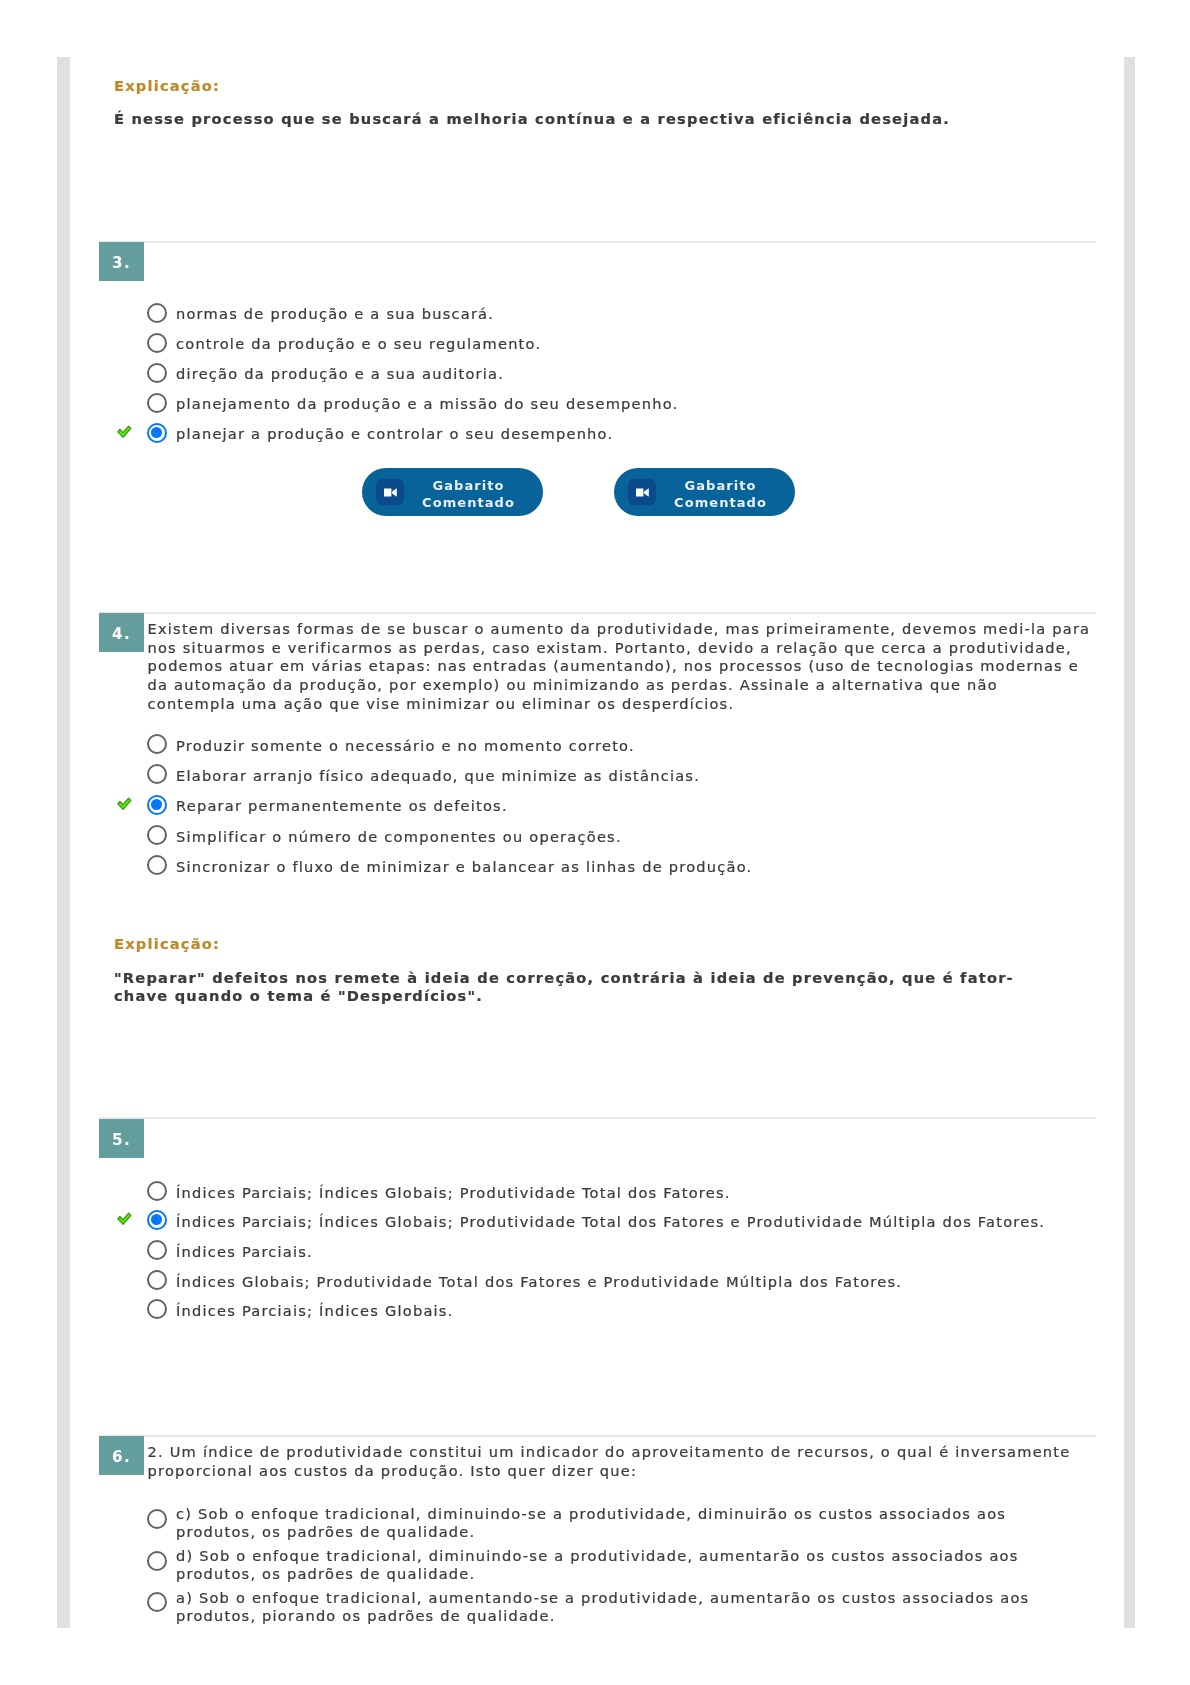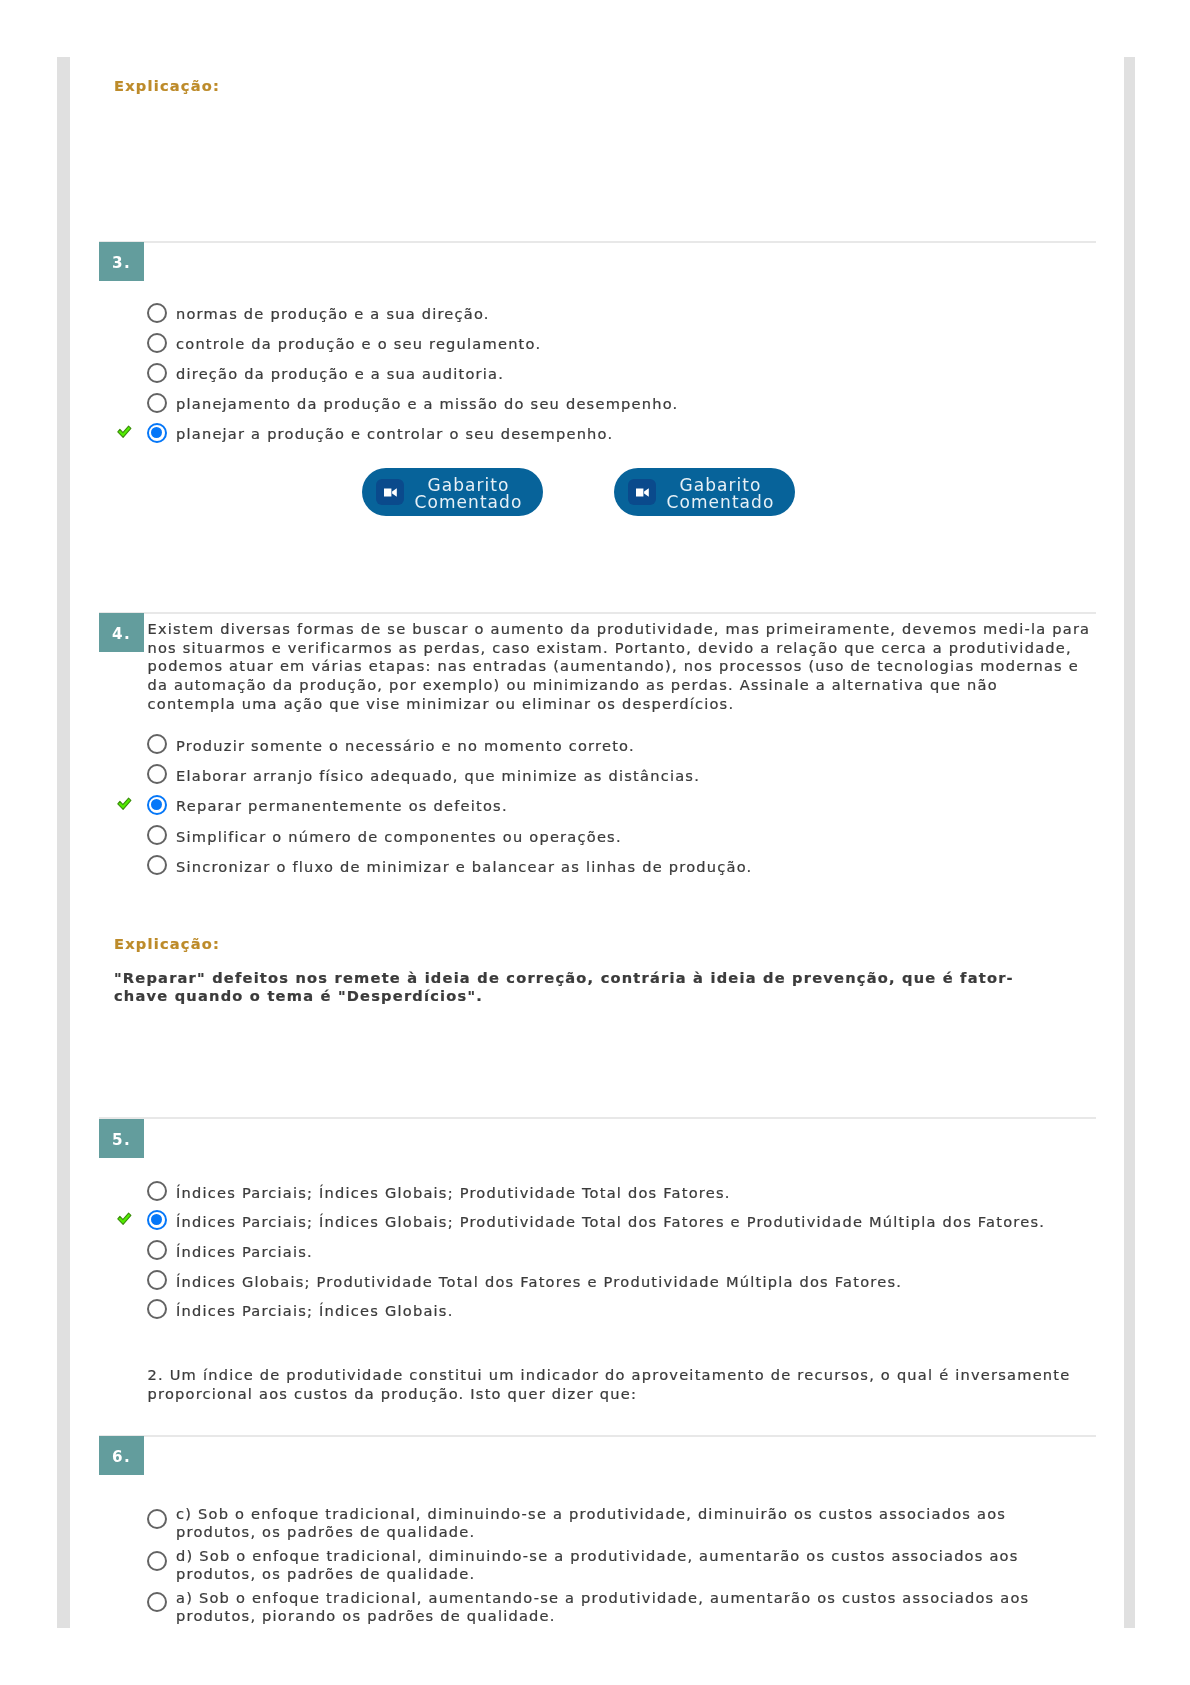--- a/index.html
+++ b/index.html
@@ -39,41 +39,42 @@
          width:11.6px;height:11.6px;border-radius:50%;background:var(--c-radio-sel);}
   .opt-label{position:absolute;color:var(--c-body);-webkit-text-stroke:0.22px var(--c-body);font-size:14.6px;
              letter-spacing:1.22px;line-height:18.4px;}
   .check{position:absolute;width:18px;height:14px;}
 
   
   .gbtn{position:absolute;height:48px;border-radius:24px;background:var(--c-btn);
         display:flex;align-items:center;color:#ffffff;}
   .gbtn .ico{width:28px;height:26px;border-radius:6px;background:var(--c-btn-ico);
              flex:0 0 auto;margin-left:14px;display:flex;align-items:center;justify-content:center;}
-  .gbtn .lbl{flex:1;text-align:center;font-size:17px;font-weight:normal;
+  .gbtn .lbl{flex:1;text-align:center;font-size:13px;font-weight:bold;
              line-height:17.4px;letter-spacing:1.05px;padding-right:10px;color:#e8f1f7;
              position:relative;top:2px;}
 </style>
 </head>
 <body>
 
 <div class="page">
   <div class="rail left"></div>
   <div class="rail right"></div>
 
   <div class="expl" style="top:77px">
     <div class="expl-label">Explicação:</div>
   </div>
+  <div class="expl expl-text" style="top:110px">É nesse processo que se buscará a melhoria contínua e a respectiva eficiência desejada.</div>
 
   <div class="qsep" style="top:241px"></div>
   <div class="qnum" style="top:242px">3.</div>
 
   <div>
     <div class="radio" style="top:303px;left:147px"></div>
-    <div class="opt-label" style="top:305px;left:176px">normas de produção e a sua direção.</div>
+    <div class="opt-label" style="top:305px;left:176px">normas de produção e a sua buscará.</div>
 
     <div class="radio" style="top:333px;left:147px"></div>
     <div class="opt-label" style="top:335px;left:176px">controle da produção e o seu regulamento.</div>
 
     <div class="radio" style="top:363px;left:147px"></div>
     <div class="opt-label" style="top:365px;left:176px">direção da produção e a sua auditoria.</div>
 
     <div class="radio" style="top:393px;left:147px"></div>
     <div class="opt-label" style="top:395px;left:176px">planejamento da produção e a missão do seu desempenho.</div>
 
@@ -152,21 +153,21 @@
 
     <div class="radio" style="top:1270px;left:147px"></div>
     <div class="opt-label" style="top:1273px;left:176px">Índices Globais; Produtividade Total dos Fatores e Produtividade Múltipla dos Fatores.</div>
 
     <div class="radio" style="top:1299px;left:147px"></div>
     <div class="opt-label" style="top:1302px;left:176px">Índices Parciais; Índices Globais.</div>
   </div>
 
   <div class="qsep" style="top:1435px"></div>
   <div class="qnum" style="top:1436px">6.</div>
-  <div class="qtext" style="top:1366px;width:923px">2. Um índice de produtividade constitui um indicador do aproveitamento de recursos, o qual é inversamente proporcional aos custos da produção. Isto quer dizer que:</div>
+  <div class="qtext" style="top:1443px;width:923px">2. Um índice de produtividade constitui um indicador do aproveitamento de recursos, o qual é inversamente proporcional aos custos da produção. Isto quer dizer que:</div>
 
   <div>
     <div class="radio" style="top:1509px;left:147px"></div>
     <div class="opt-label" style="top:1505px;left:176px;width:855px">c) Sob o enfoque tradicional, diminuindo-se a produtividade, diminuirão os custos associados aos produtos, os padrões de qualidade.</div>
 
     <div class="radio" style="top:1551px;left:147px"></div>
     <div class="opt-label" style="top:1547px;left:176px;width:855px">d) Sob o enfoque tradicional, diminuindo-se a produtividade, aumentarão os custos associados aos produtos, os padrões de qualidade.</div>
 
     <div class="radio" style="top:1592px;left:147px"></div>
     <div class="opt-label" style="top:1589px;left:176px;width:855px">a) Sob o enfoque tradicional, aumentando-se a produtividade, aumentarão os custos associados aos produtos, piorando os padrões de qualidade.</div>

